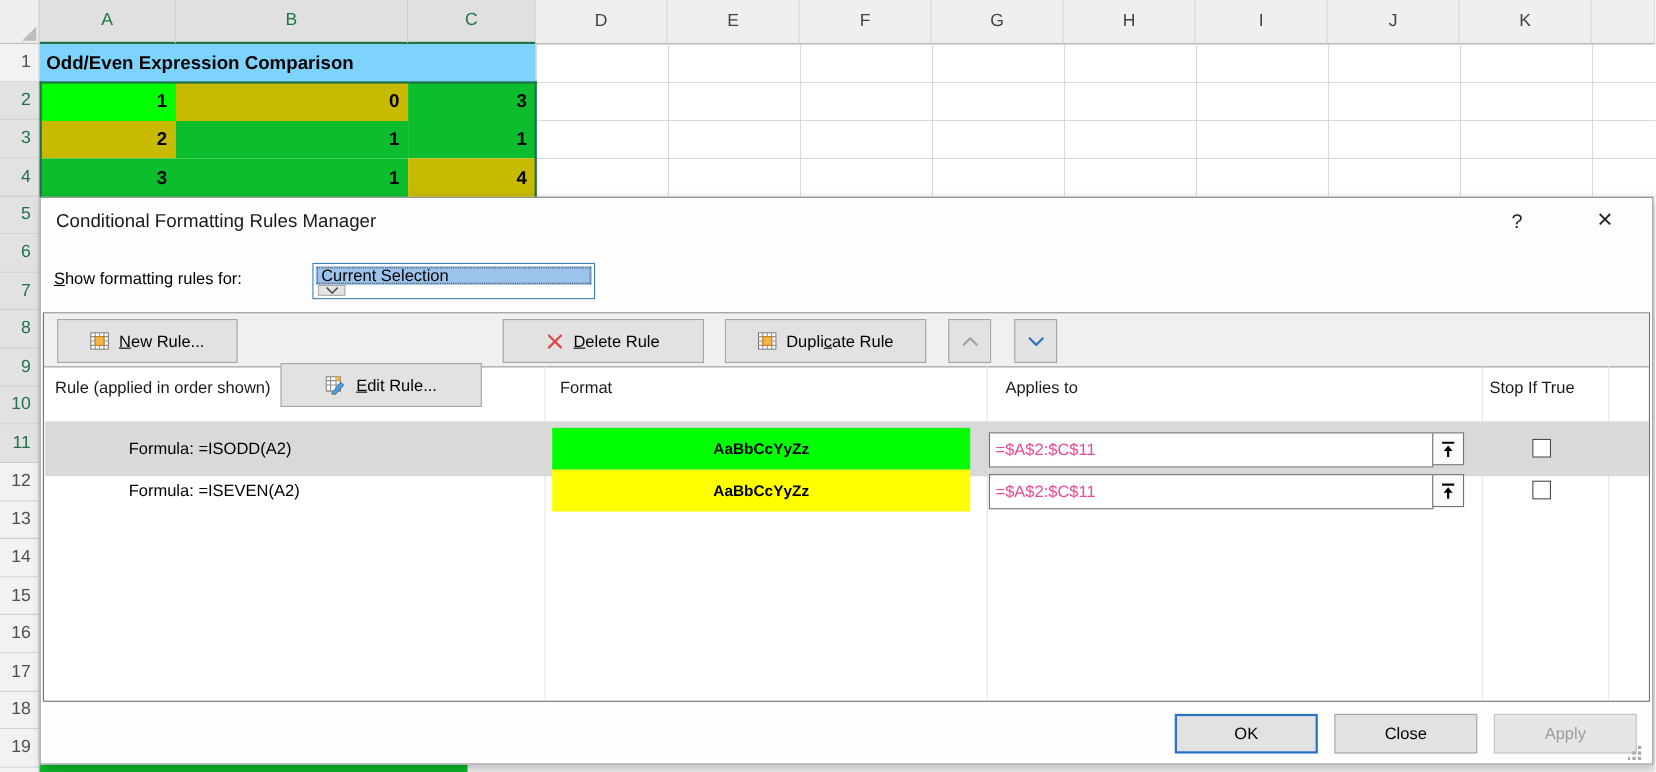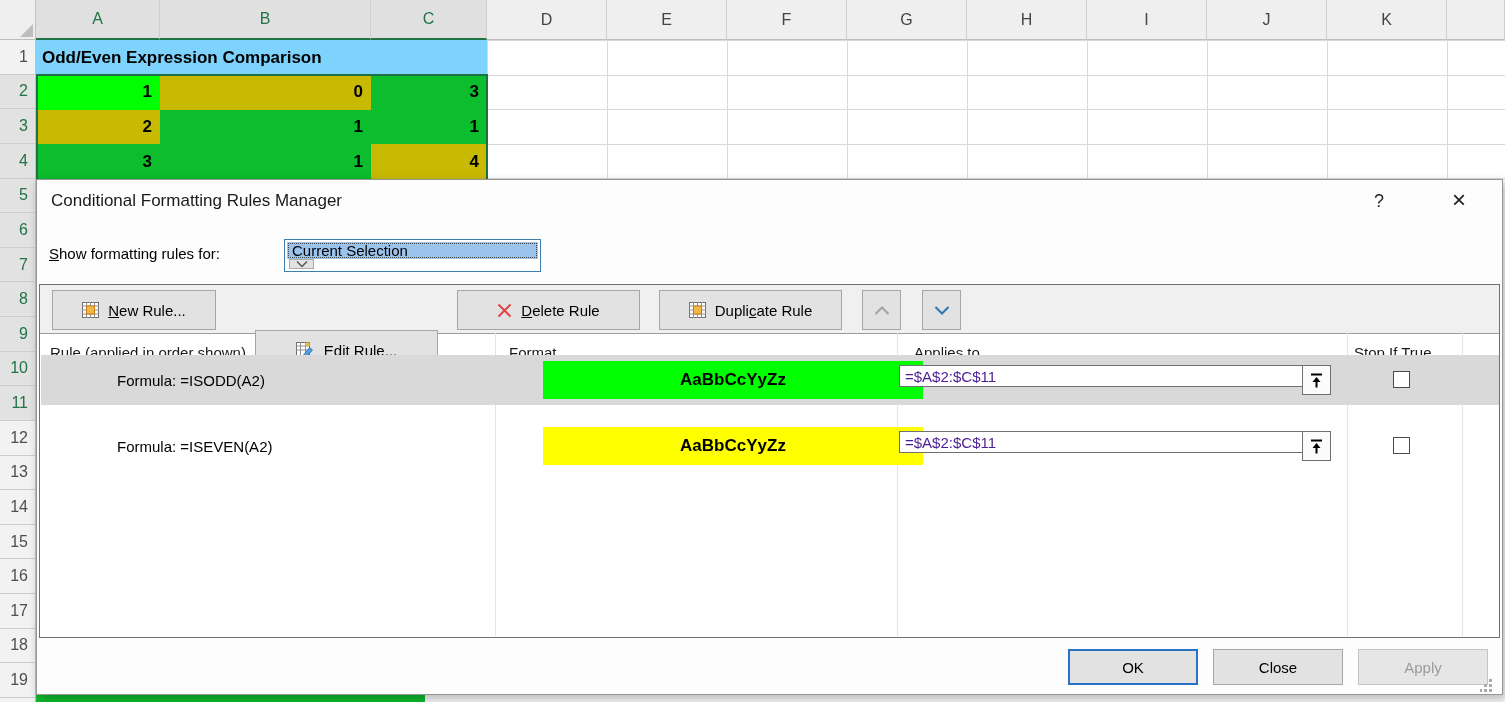--- a/index.html
+++ b/index.html
@@ -64,29 +64,29 @@
   .btn-del{left:417px;width:183px;} .btn-dup{left:619px;width:183px;}
   .btn-up{left:822px;width:39px;}   .btn-down{left:882px;width:39px;}
 
   .lhdr{position:absolute;top:59px;font-size:15px;color:#1A1A1A;}
   .h-rule{left:10px;} .h-format{left:469px;} .h-applies{left:874px;} .h-stop{left:1314px;}
   .vsep{position:absolute;top:48px;bottom:1px;width:1px;background:#E4E4E4;}
   .vs1{left:455px;} .vs2{left:857px;} .vs3{left:1307px;} .vs4{left:1422px;}
 
   .rrow{position:absolute;left:1px;width:1458px;height:50px;}
   .rrow.selrow{background:#D9D9D9;}
-  .row1{top:70px;} .row2{top:136px;}
+  .row1{top:98px;} .row2{top:136px;}
   .rule-text{position:absolute;left:76px;top:0;height:50px;display:flex;align-items:center;
              font-size:15px;color:#000;}
   .swatch{position:absolute;left:461px;top:6px;width:380px;height:38px;display:flex;align-items:center;
-          justify-content:center;font-size:17px;font-weight:600;color:#000;margin-left:41px;}
+          justify-content:center;font-size:14px;font-weight:600;color:#000;}
   .sw-green{background:#00FF00;} .sw-yellow{background:#FFFF00;}
-  .applies-input{position:absolute;left:858px;top:10px;width:404px;height:22px;border:1px solid #707070;
+  .applies-input{position:absolute;left:858px;top:10px;width:404px;height:32px;border:1px solid #707070;
           background:#fff;box-sizing:border-box;display:flex;align-items:center;padding-left:5px;
-          font-size:15px;color:#4c1d95;}
+          font-size:15px;color:#ec4899;}
   .refedit{position:absolute;left:1261px;top:10px;width:29px;height:30px;border:1px solid #707070;
           background:#FBFBFB;box-sizing:border-box;display:flex;align-items:center;justify-content:center;}
   .checkbox{position:absolute;left:1352px;top:16px;width:17px;height:17px;border:1px solid #4A4A4A;
           background:#fff;box-sizing:border-box;}
 
   .fbtn{position:absolute;top:469px;width:130px;height:36px;font-size:15px;display:flex;
         align-items:center;justify-content:center;box-sizing:border-box;}
   .btn-ok{left:1031px;background:#E2E2E2;border:2px solid #2673C8;color:#000;}
   .btn-close{left:1176px;background:#E2E2E2;border:1px solid #A6A6A6;color:#000;}
   .btn-apply{left:1321px;background:#E6E6E6;border:1px solid #C4C4C4;color:#9B9B9B;}

